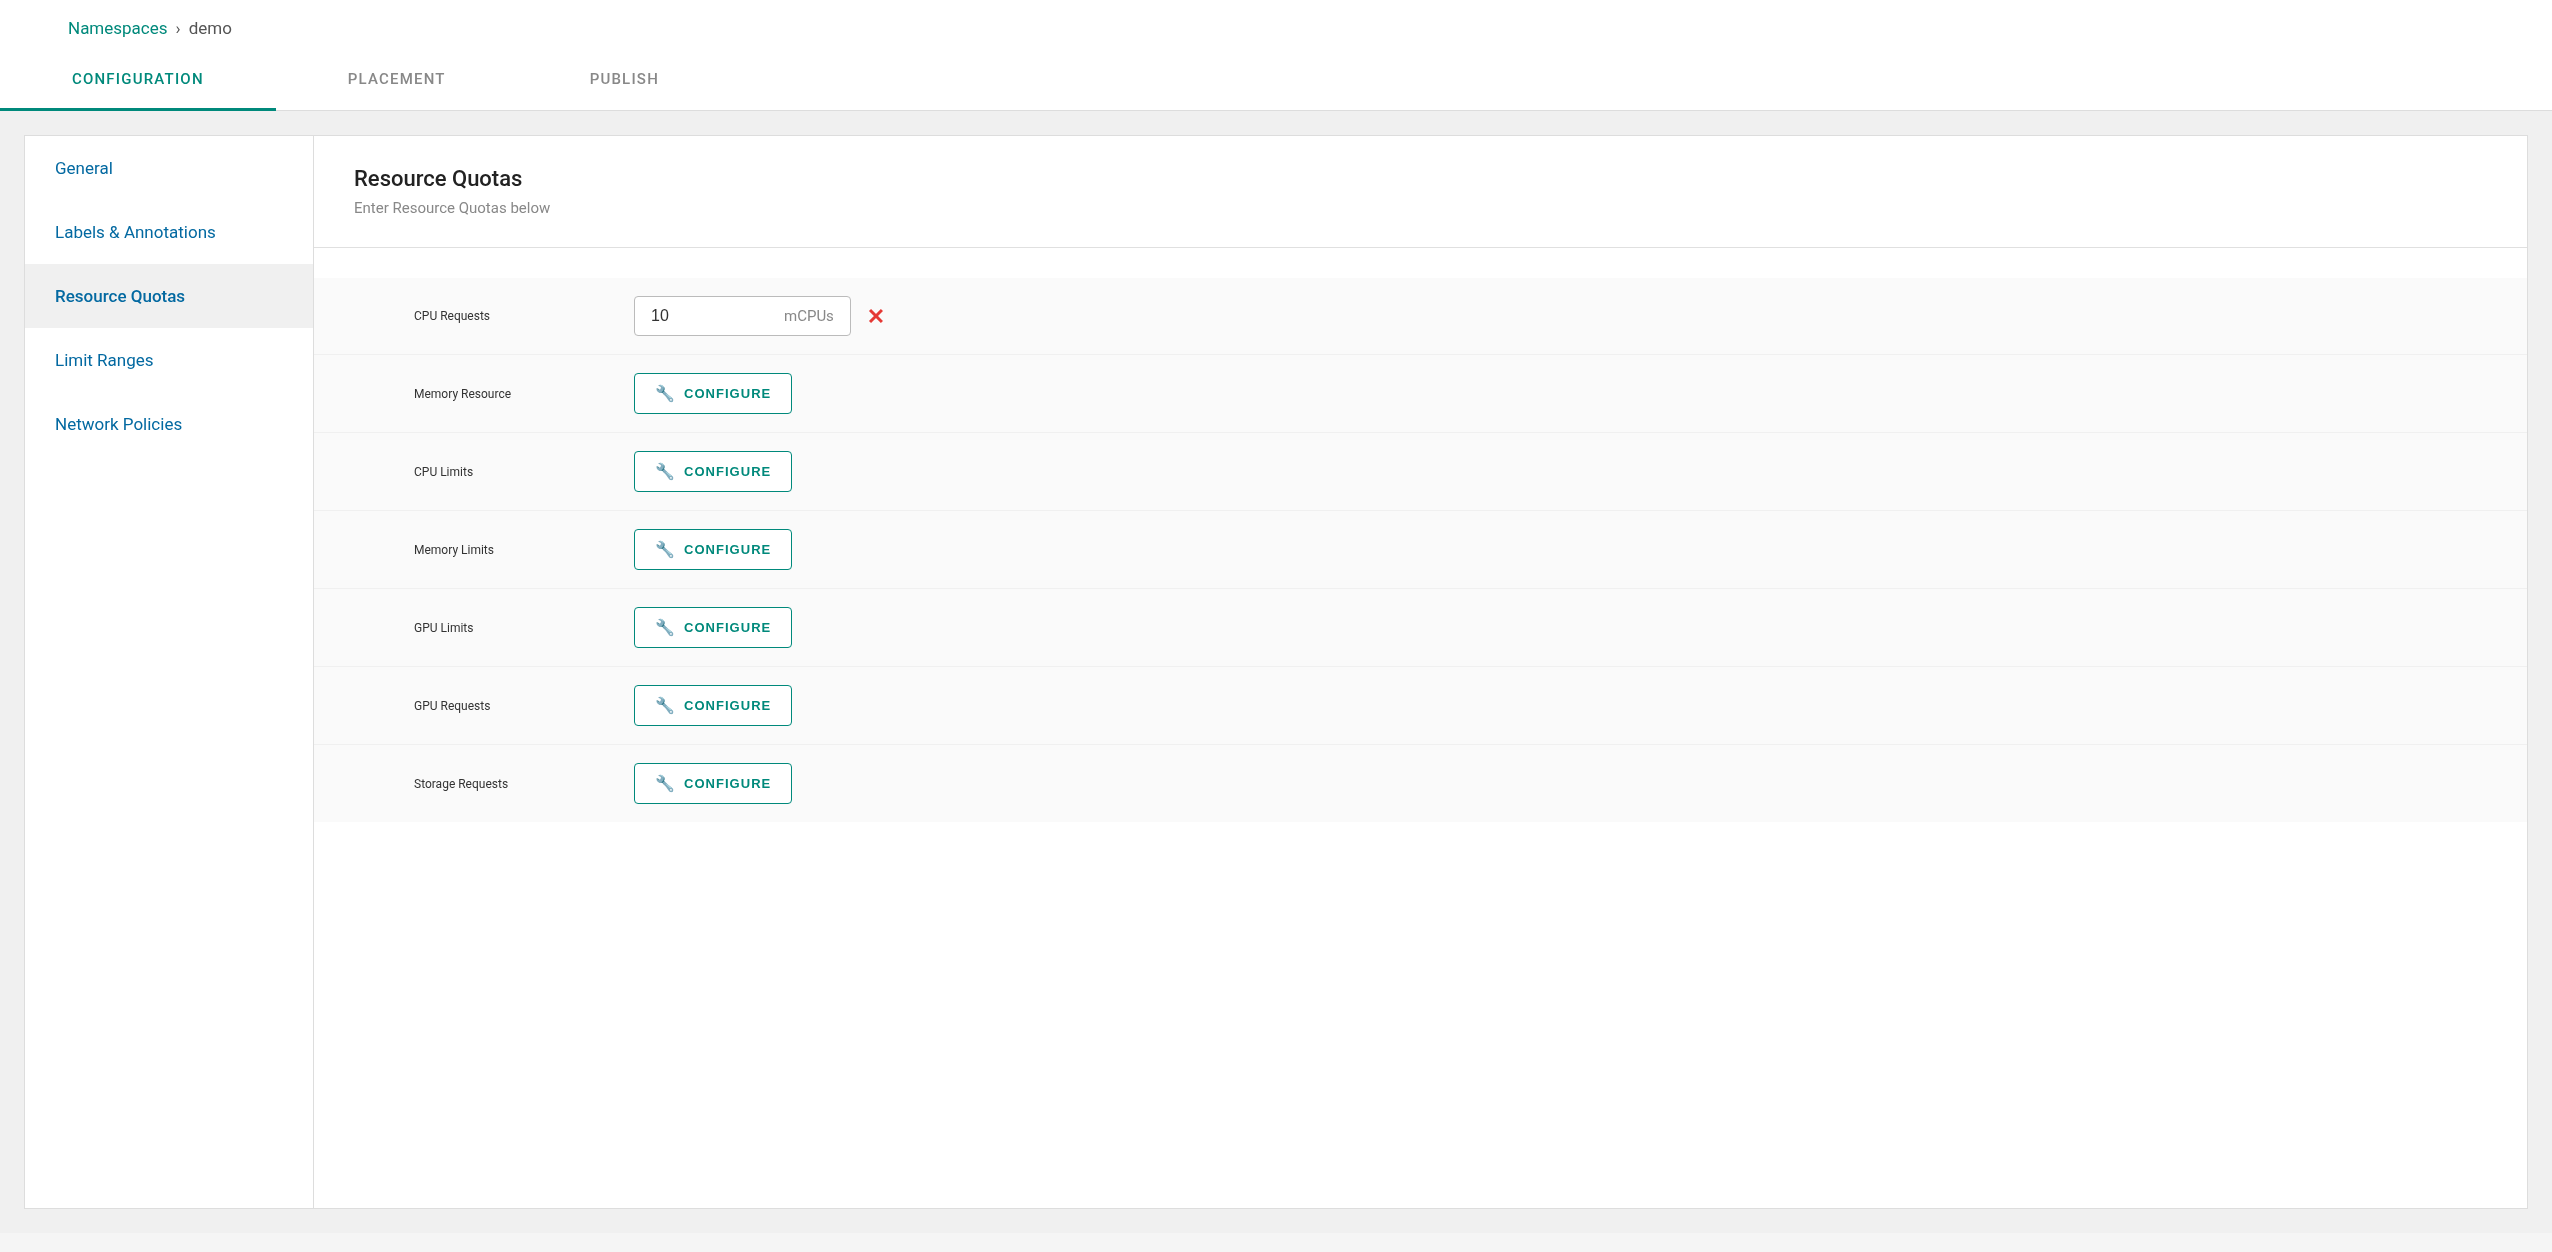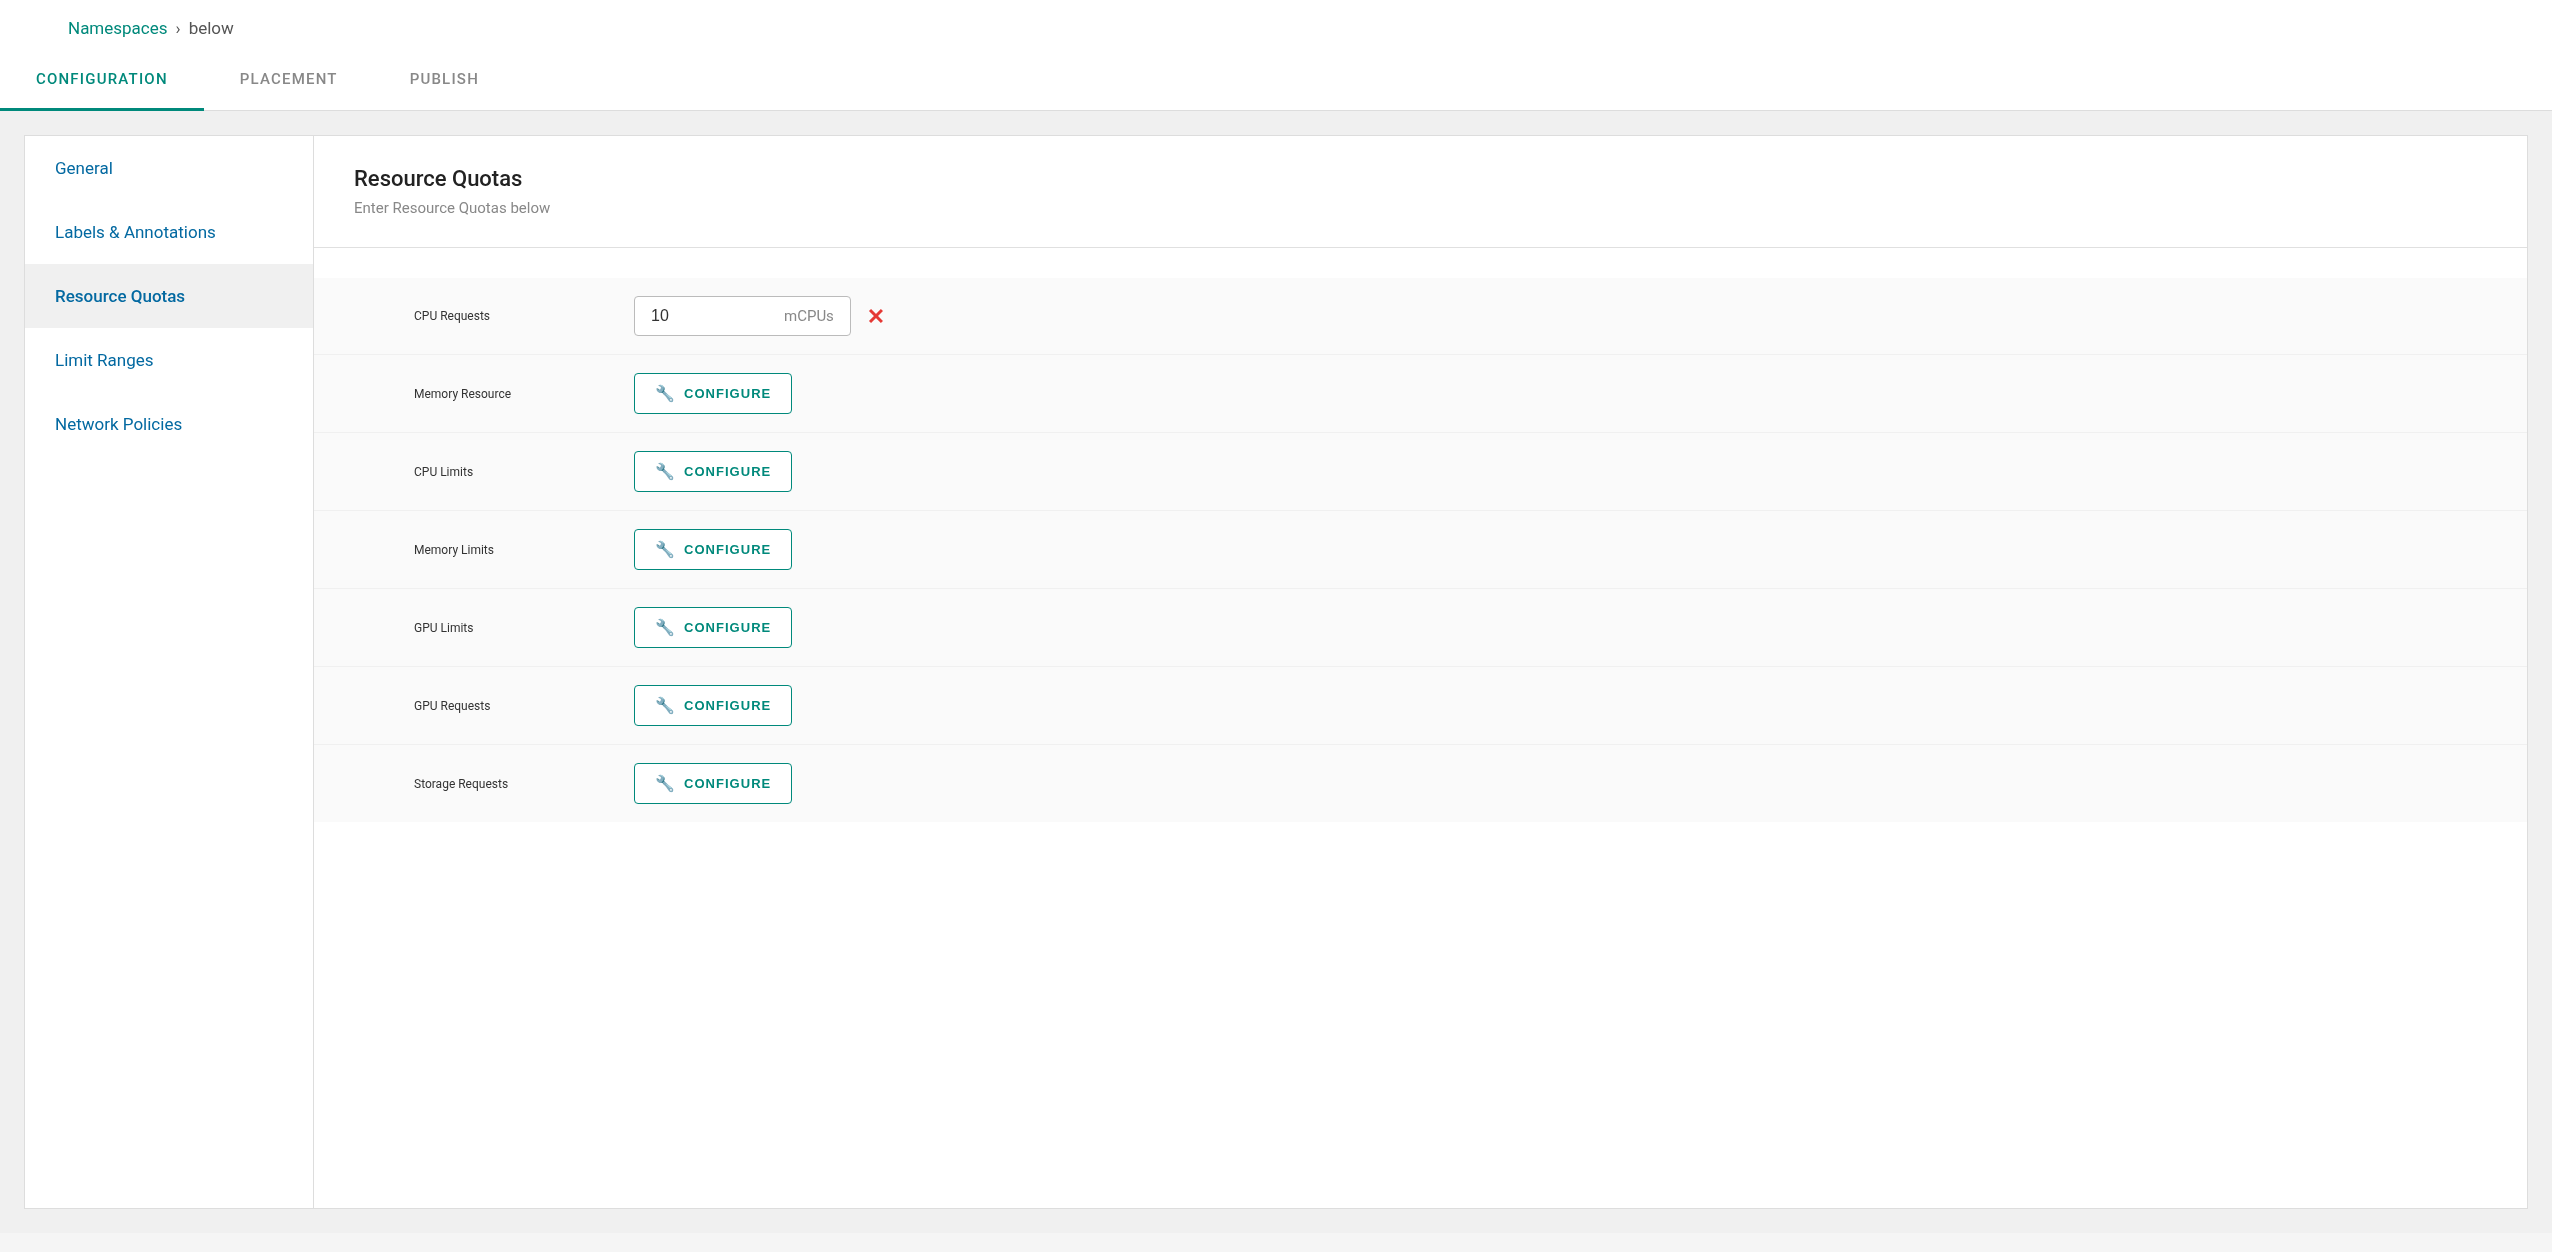--- a/index.html
+++ b/index.html
@@ -38,21 +38,21 @@
     }
 
     
     .tabs-bar {
       background: #fff;
       border-bottom: 1px solid #ddd;
       display: flex;
       align-items: stretch;
     }
     .tab {
-      padding: 20px 36px;
+      padding: 20px 72px;
       font-size: 15px;
       font-weight: 500;
       cursor: pointer;
       letter-spacing: 0.08em;
       text-transform: uppercase;
       color: #888;
       border-bottom: 3px solid transparent;
       margin-bottom: -1px;
     }
     .tab.active {
@@ -188,21 +188,21 @@
     .wrench-icon {
       font-size: 16px;
     }
   </style>
 </head>
 <body>
 
 <div class="breadcrumb">
   <span class="breadcrumb-link">Namespaces</span>
   <span class="breadcrumb-sep">›</span>
-  <span class="breadcrumb-current">below</span>
+  <span class="breadcrumb-current">demo</span>
 </div>
 
 <div class="tabs-bar">
   <div class="tab active">CONFIGURATION</div>
   <div class="tab">PLACEMENT</div>
   <div class="tab">PUBLISH</div>
 </div>
 
 <div class="main-layout">
 

